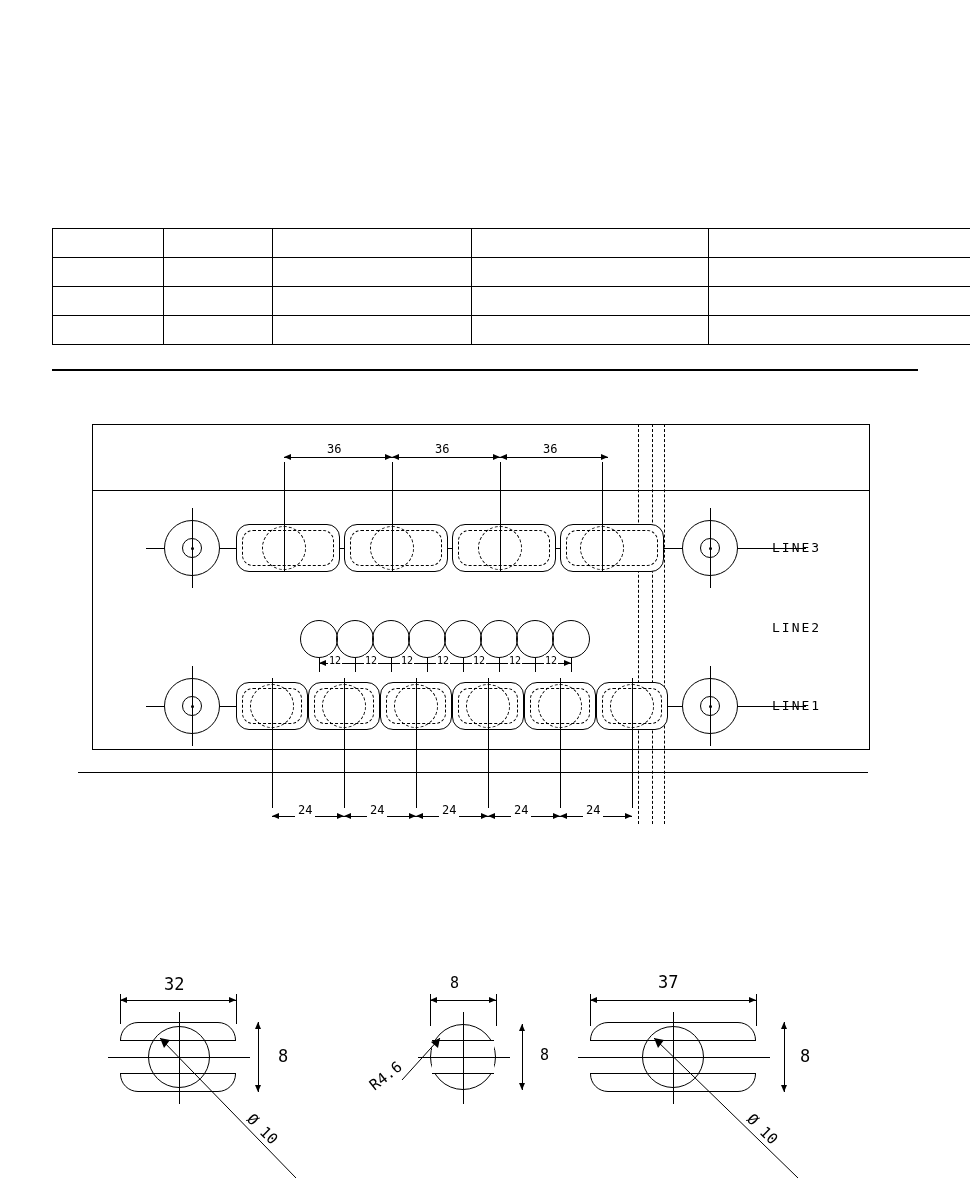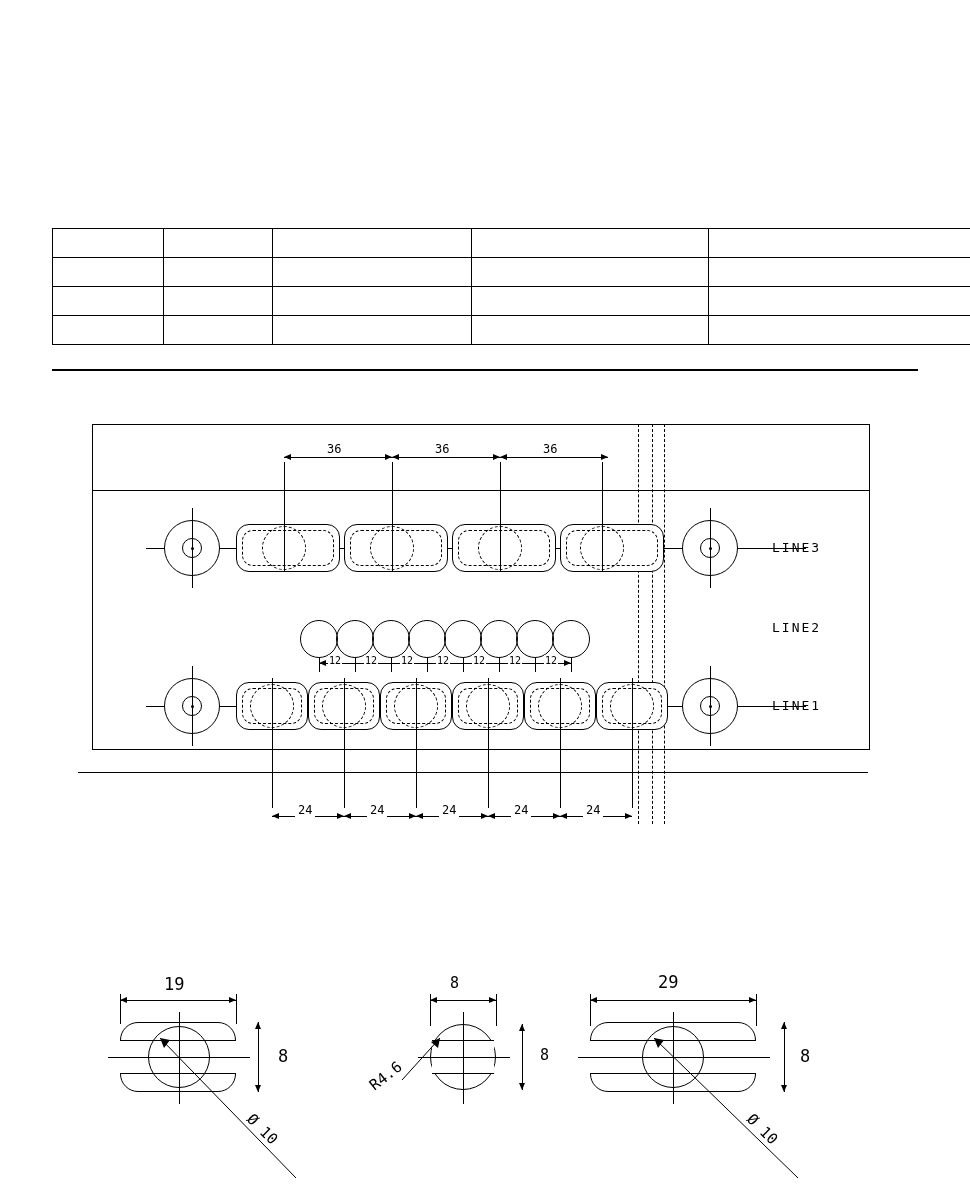--- a/index.html
+++ b/index.html
@@ -415,21 +415,21 @@
     <div class="hole" style="left:48px; top:66px; width:62px; height:62px;"></div>
 
     <div class="hcl" style="left:8px; top:97px; width:142px;"></div>
     <div class="vline" style="left:79px; top:52px; height:92px;"></div>
 
     <div class="dim" style="left:20px; top:40px; width:116px;"></div>
     <div class="arrow-l" style="left:20px; top:37px;"></div>
     <div class="arrow-r" style="left:129px; top:37px;"></div>
     <div class="vline" style="left:20px; top:34px; height:30px;"></div>
     <div class="vline" style="left:136px; top:34px; height:30px;"></div>
-    <div class="detail-label" style="left:64px; top:14px;">19</div>
+    <div class="detail-label" style="left:64px; top:14px;">32</div>
 
     <div class="vline" style="left:158px; top:62px; height:70px;"></div>
     <div class="arrow-u" style="left:155px; top:62px;"></div>
     <div class="arrow-d" style="left:155px; top:125px;"></div>
     <div class="detail-label" style="left:178px; top:86px;">8</div>
 
     <svg width="230" height="220" style="position:absolute; left:0; top:0; pointer-events:none;">
       <line x1="60" y1="78" x2="196" y2="218" stroke="#000" stroke-width="1"></line>
       <polygon points="60,78 70,80 64,88" fill="#000"></polygon>
     </svg>
@@ -466,21 +466,21 @@
     <div class="detail-body" style="left:18px; top:80px; width:166px; height:34px; border-left:none; border-right:none;"></div>
     <div class="hole" style="left:70px; top:66px; width:62px; height:62px;"></div>
     <div class="hcl" style="left:6px; top:97px; width:192px;"></div>
     <div class="vline" style="left:101px; top:52px; height:92px;"></div>
 
     <div class="dim" style="left:18px; top:40px; width:166px;"></div>
     <div class="arrow-l" style="left:18px; top:37px;"></div>
     <div class="arrow-r" style="left:177px; top:37px;"></div>
     <div class="vline" style="left:18px; top:34px; height:32px;"></div>
     <div class="vline" style="left:184px; top:34px; height:32px;"></div>
-    <div class="detail-label" style="left:86px; top:12px;">29</div>
+    <div class="detail-label" style="left:86px; top:12px;">37</div>
 
     <div class="vline" style="left:212px; top:62px; height:70px;"></div>
     <div class="arrow-u" style="left:209px; top:62px;"></div>
     <div class="arrow-d" style="left:209px; top:125px;"></div>
     <div class="detail-label" style="left:228px; top:86px;">8</div>
 
     <svg width="260" height="220" style="position:absolute; left:0; top:0; pointer-events:none;">
       <line x1="82" y1="78" x2="226" y2="218" stroke="#000" stroke-width="1"></line>
       <polygon points="82,78 92,80 86,88" fill="#000"></polygon>
     </svg>

